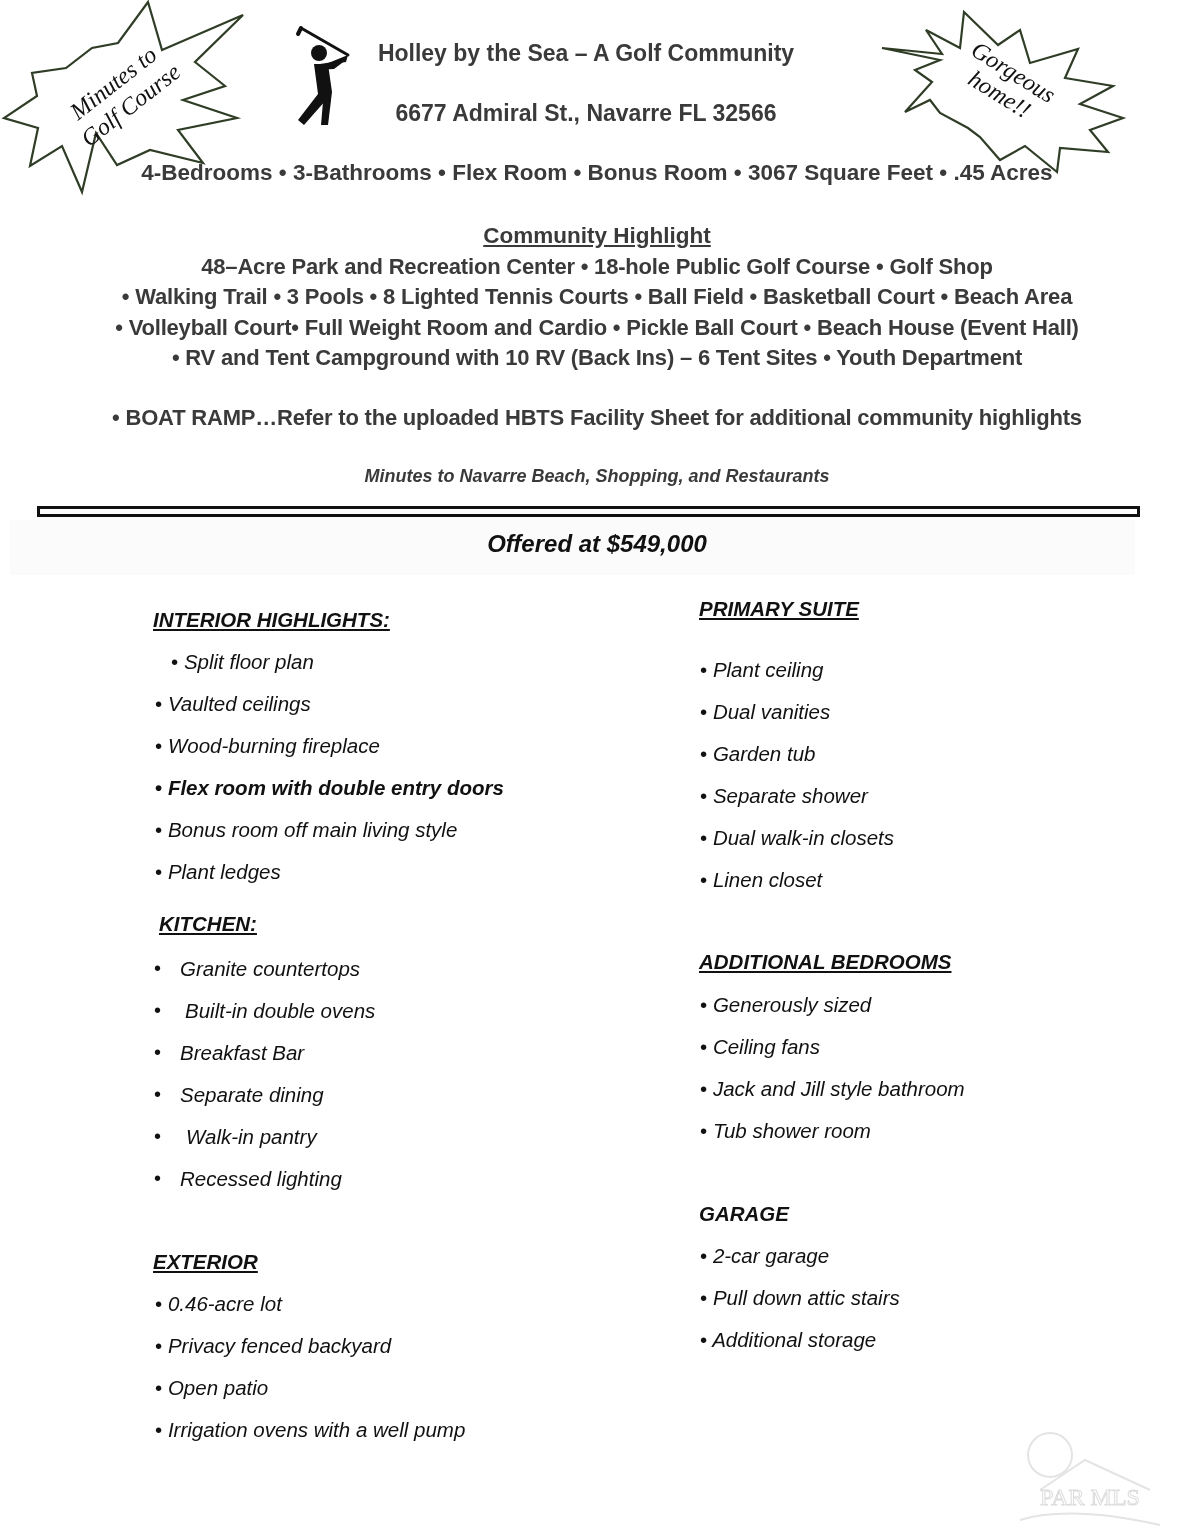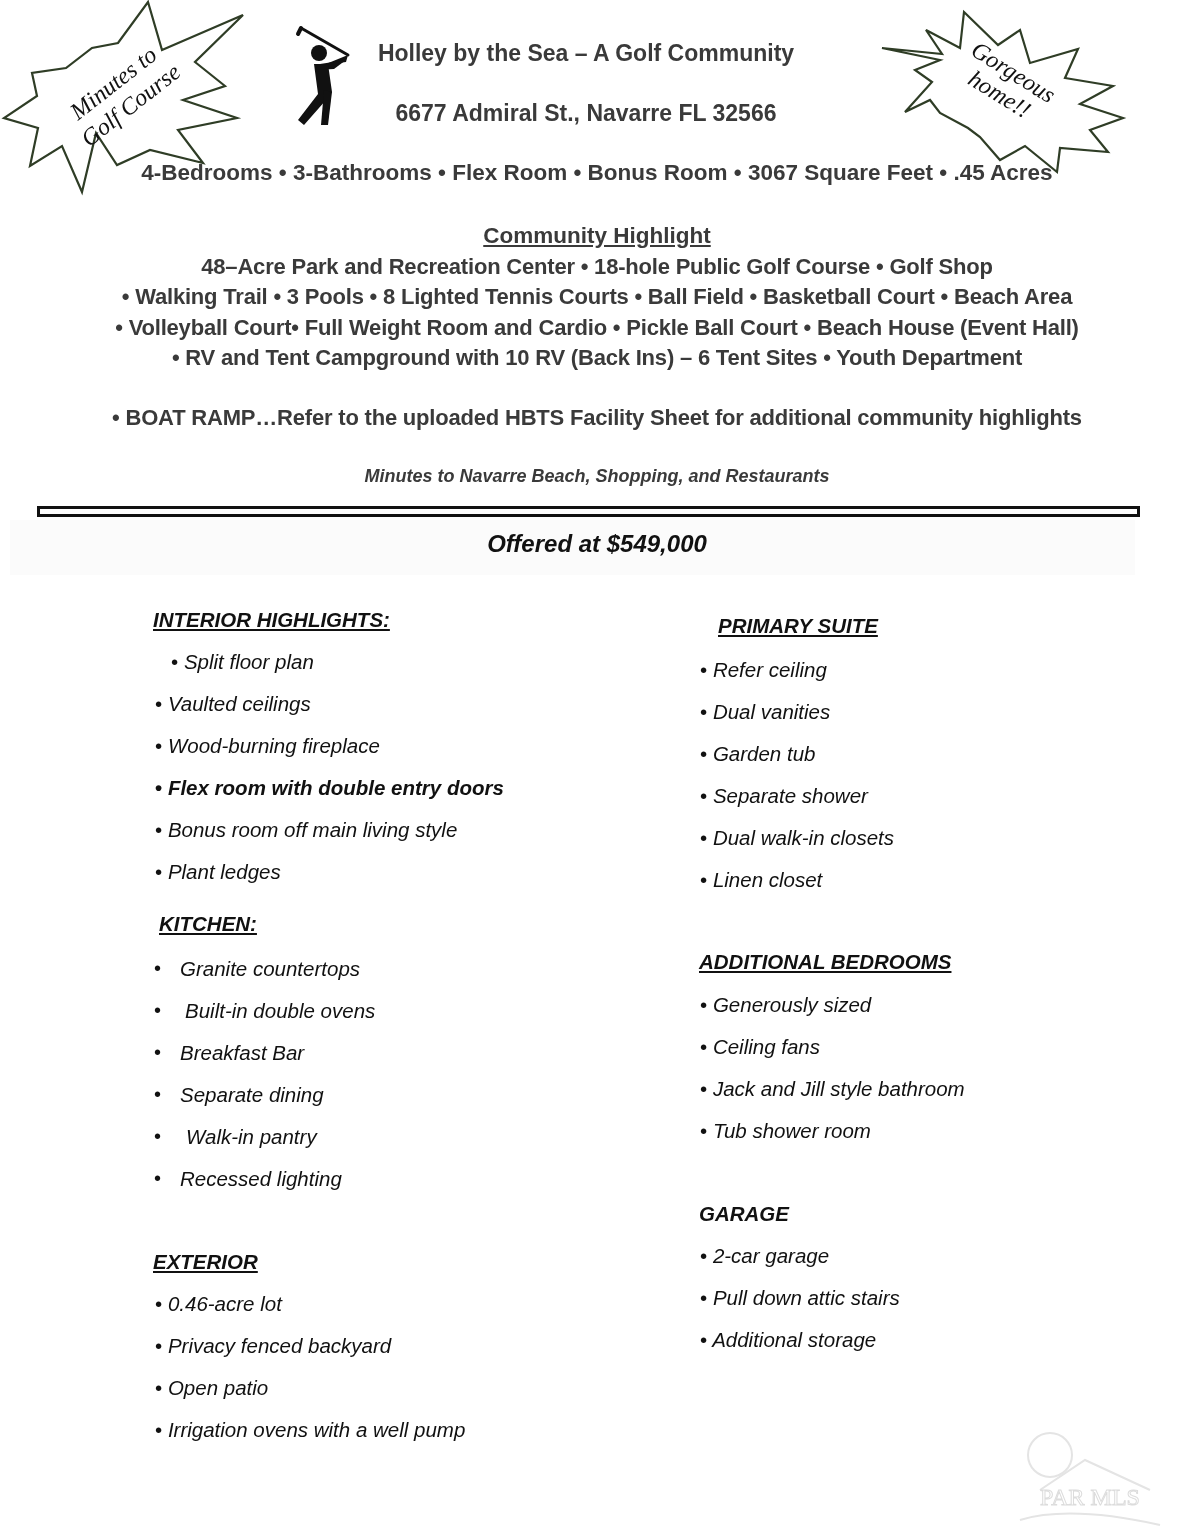--- a/index.html
+++ b/index.html
@@ -95,22 +95,22 @@
 <div class="item" style="left:186px;top:1125px;">Walk-in pantry</div>
 <div class="kbullet" style="left:154px;top:1167px;">•</div>
 <div class="item" style="left:180px;top:1167px;">Recessed lighting</div>
 
 <div class="sec-head u" style="left:153px;top:1250px;">EXTERIOR</div>
 <div class="item" style="left:155px;top:1292px;"><span class="bullet">•</span> <span>0.46-acre lot</span></div>
 <div class="item" style="left:155px;top:1334px;"><span class="bullet">•</span> <span>Privacy fenced backyard</span></div>
 <div class="item" style="left:155px;top:1376px;"><span class="bullet">•</span> <span>Open patio</span></div>
 <div class="item" style="left:155px;top:1418px;"><span class="bullet">•</span> <span>Irrigation ovens with a well pump</span></div>
 
-<div class="sec-head u" style="left:699px;top:614px;margin-left:19px;">PRIMARY SUITE</div>
-<div class="item" style="left:700px;top:658px;"><span class="bullet">•</span> <span>Refer ceiling</span></div>
+<div class="sec-head u" style="left:699px;top:597px;">PRIMARY SUITE</div>
+<div class="item" style="left:700px;top:658px;"><span class="bullet">•</span> <span>Plant ceiling</span></div>
 <div class="item" style="left:700px;top:700px;"><span class="bullet">•</span> <span>Dual vanities</span></div>
 <div class="item" style="left:700px;top:742px;"><span class="bullet">•</span> <span>Garden tub</span></div>
 <div class="item" style="left:700px;top:784px;"><span class="bullet">•</span> <span>Separate shower</span></div>
 <div class="item" style="left:700px;top:826px;"><span class="bullet">•</span> <span>Dual walk-in closets</span></div>
 <div class="item" style="left:700px;top:868px;"><span class="bullet">•</span> <span>Linen closet</span></div>
 
 <div class="sec-head u" style="left:699px;top:950px;">ADDITIONAL BEDROOMS</div>
 <div class="item" style="left:700px;top:993px;"><span class="bullet">•</span> <span>Generously sized</span></div>
 <div class="item" style="left:700px;top:1035px;"><span class="bullet">•</span> <span>Ceiling fans</span></div>
 <div class="item" style="left:700px;top:1077px;"><span class="bullet">•</span> <span>Jack and Jill style bathroom</span></div>

